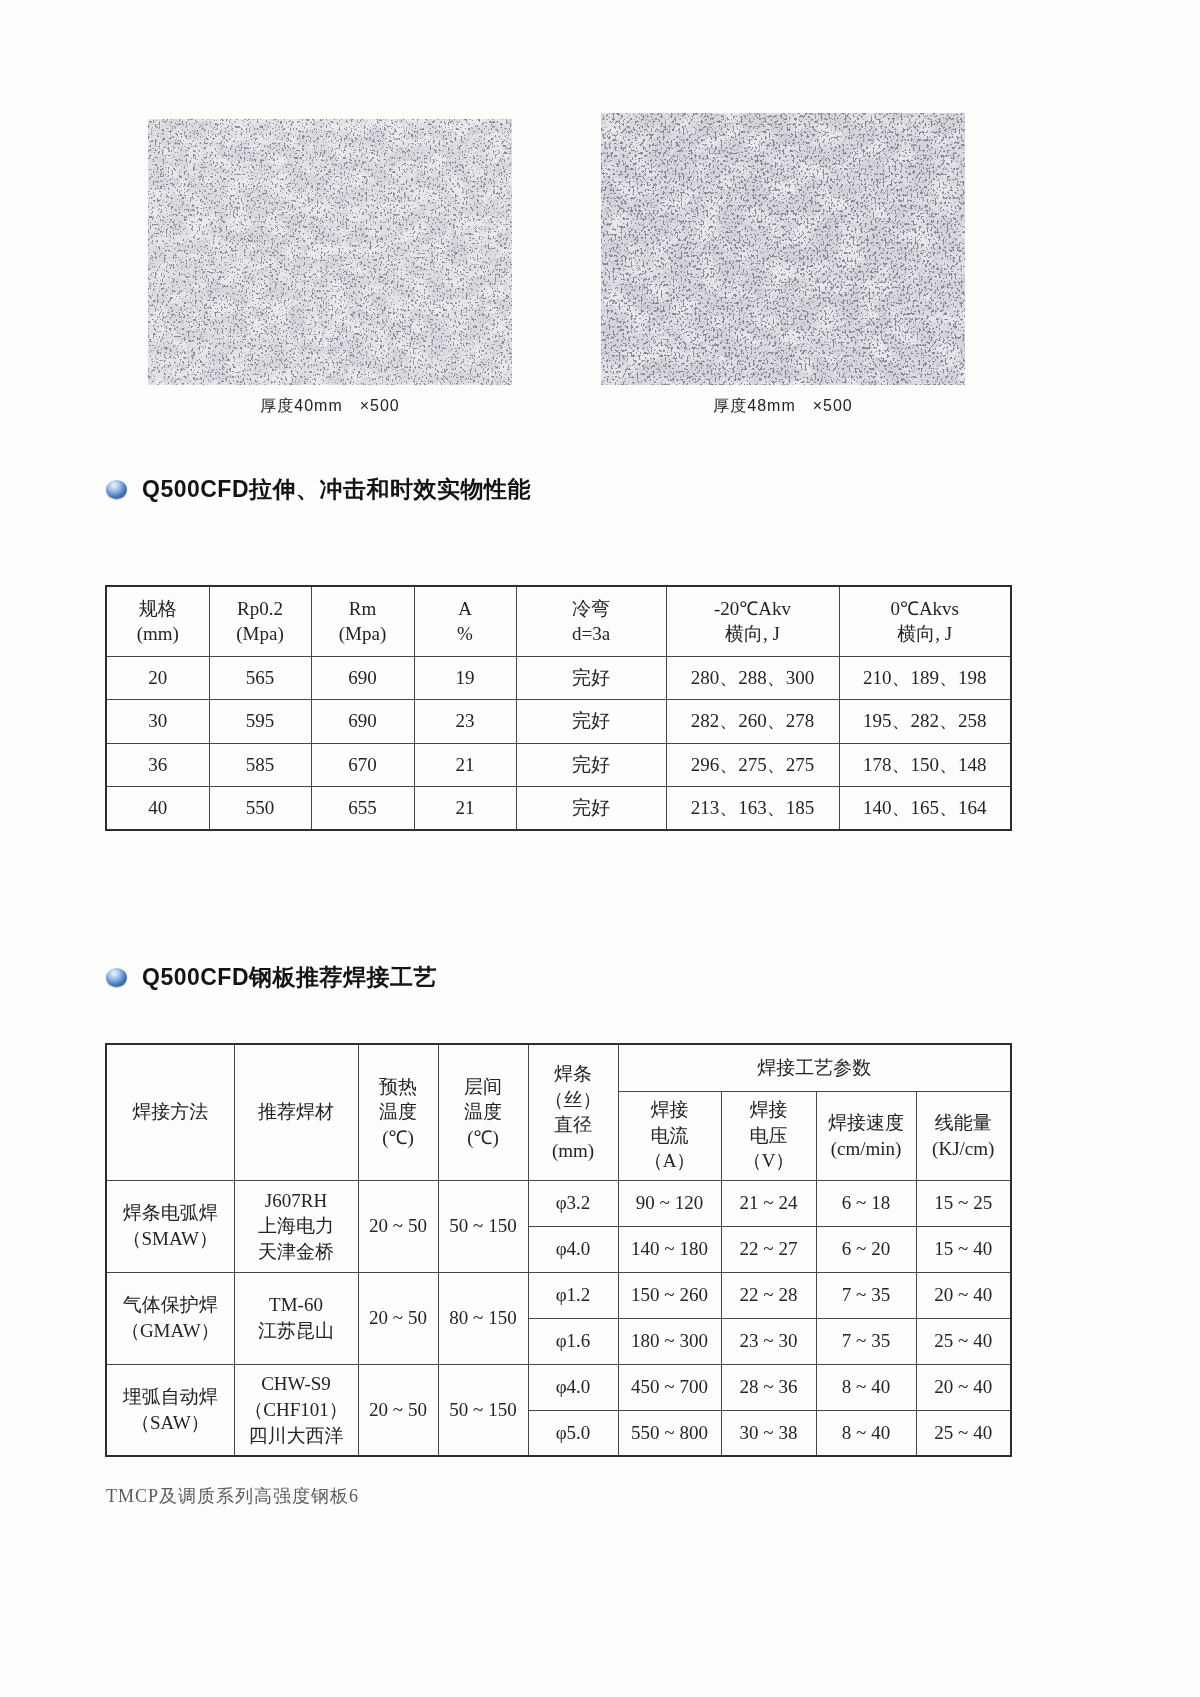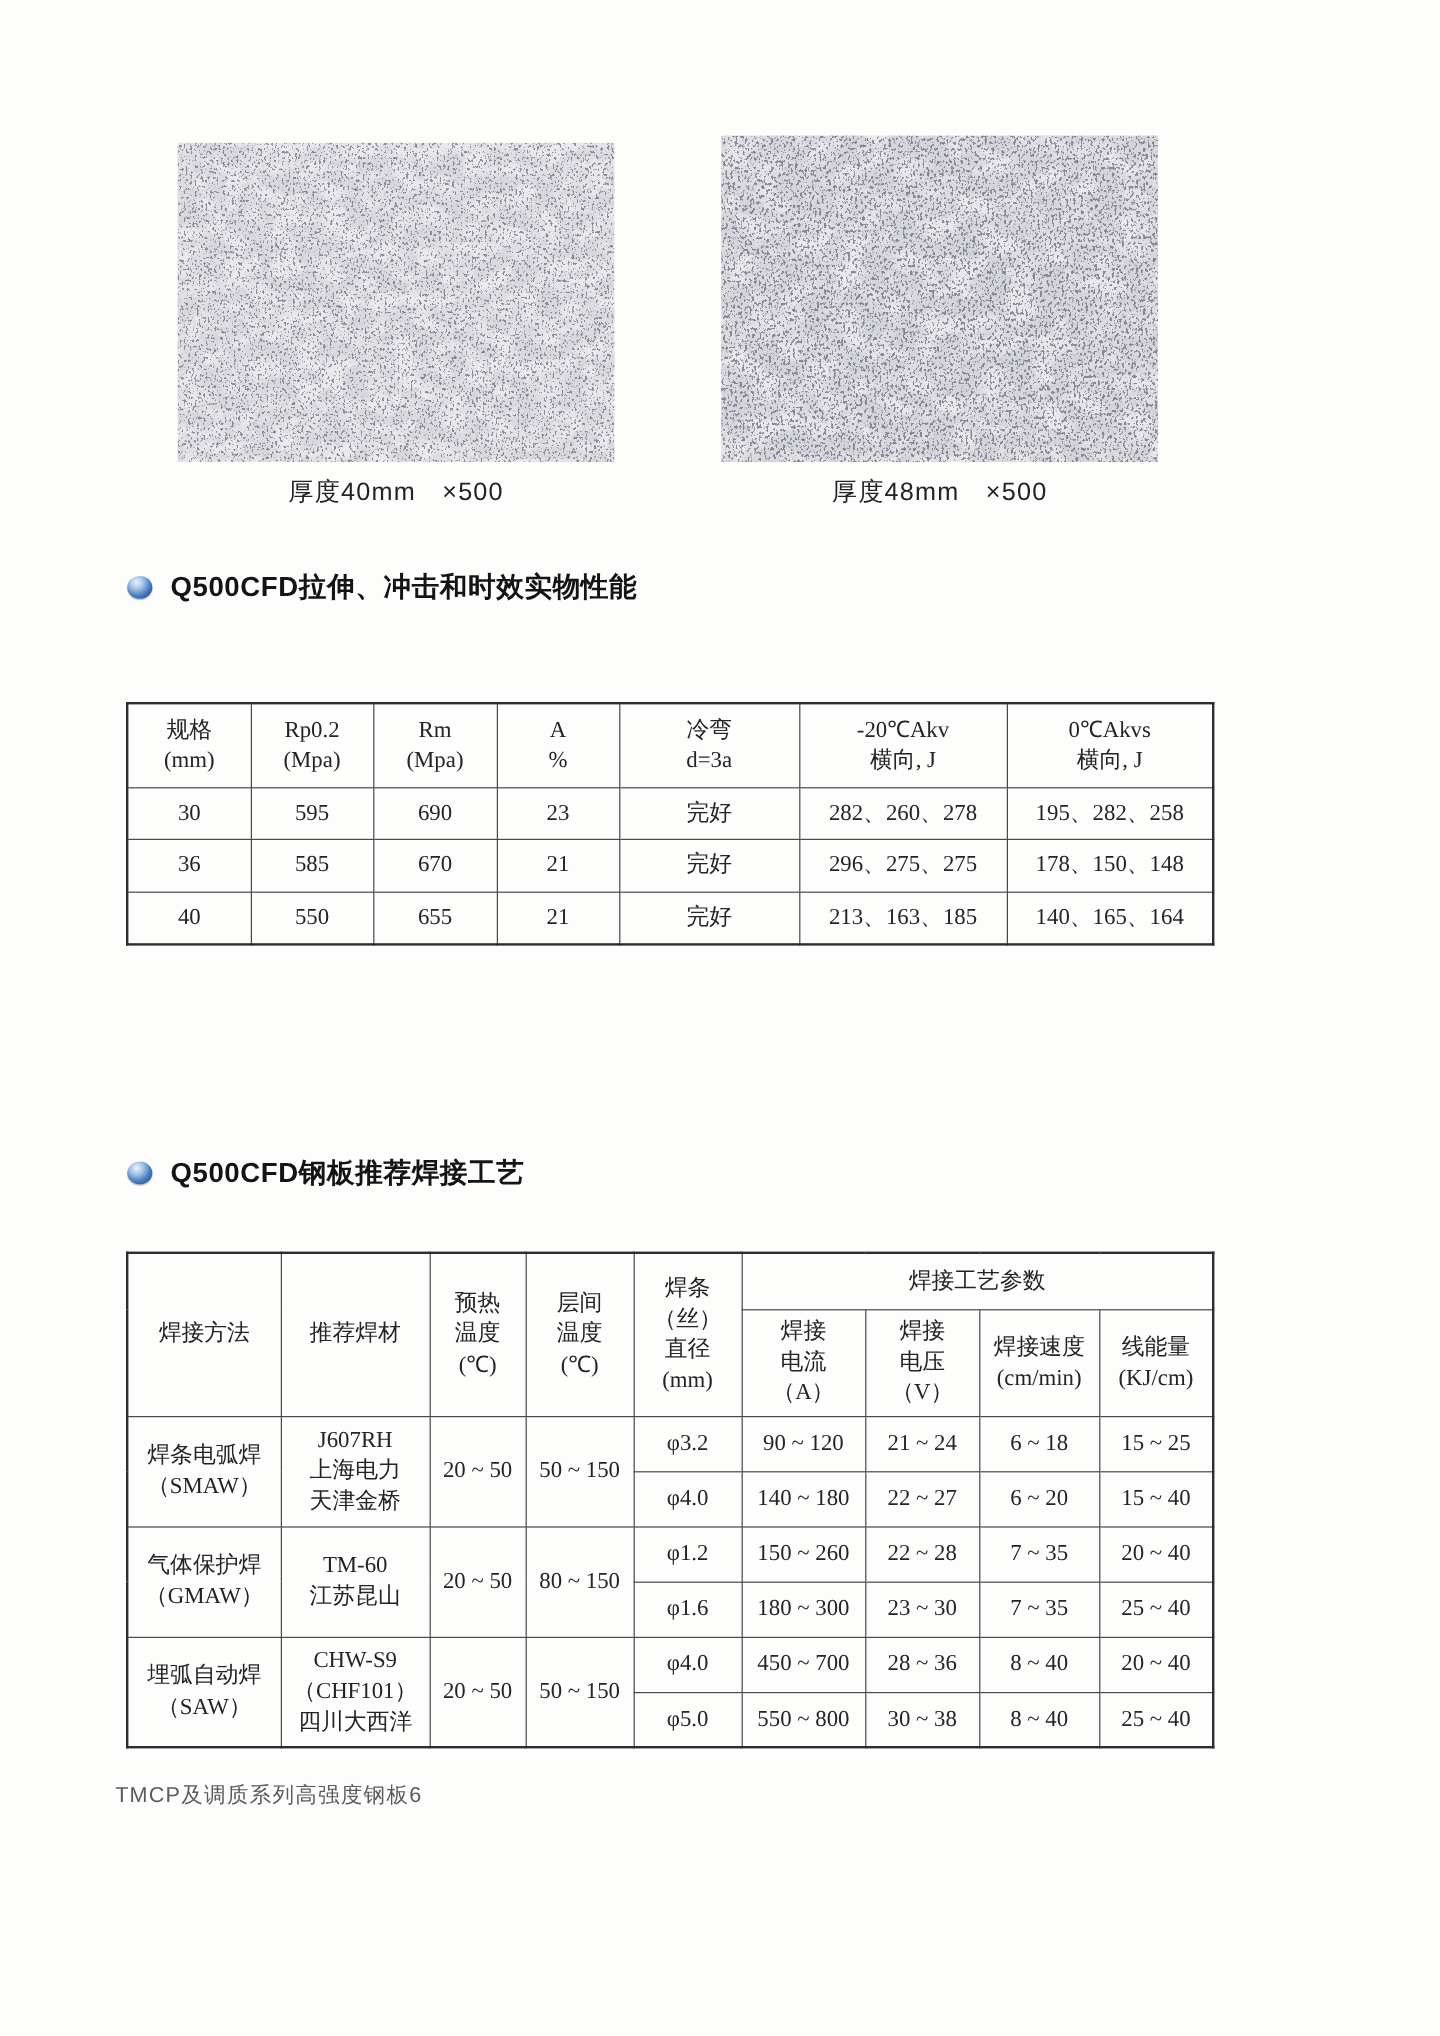--- a/index.html
+++ b/index.html
@@ -9,21 +9,21 @@
     font-family:"Liberation Sans",sans-serif;
     position:relative;
     color:#222;
   }
   .micro{position:absolute;overflow:hidden;background:#e9e9ed;}
   .micro svg{display:block;width:100%;height:100%;}
   .micro-left{left:148px;top:119px;width:364px;height:266px;}
   .micro-right{left:601px;top:113px;width:364px;height:272px;}
   .caption{
     position:absolute;width:364px;top:396px;
-    text-align:center;font-size:21px;font-weight:500;color:#232327;
+    text-align:center;font-size:16px;font-weight:500;color:#232327;
     letter-spacing:1px;
   }
   .caption-left{left:148px;}
   .caption-right{left:601px;}
   .section-h{
     position:absolute;left:106px;display:flex;align-items:center;gap:15px;height:30px;text-align:right;
   }
   .section-h .bullet{
     width:21px;height:19px;border-radius:50%;
     background:radial-gradient(circle at 38% 28%, #eaf3fc 0%, #a6c6ea 28%, #4b80c2 58%, #27509a 85%, #1a3c78 100%);
@@ -51,22 +51,22 @@
     font-weight:normal;
   }
   .t1{top:585px;}
   .t1 thead tr{height:70px;}
   .t1 tbody tr{height:43.5px;}
   .t2{top:1043px;}
   .t2 .hr1{height:47px;}
   .t2 .hr2{height:89px;}
   .t2 tbody tr{height:46px;}
   .footer{
-    position:absolute;left:96px;top:1484px;
-    font-size:18px;color:#5a5a60;letter-spacing:1px;
+    position:absolute;left:106px;top:1484px;
+    font-size:18px;color:#5a5a60;letter-spacing:1px;font-family:Liberation Serif, serif;
   }
 </style>
 </head>
 <body>
 
 <div>
 
   <div class="micro micro-left">
     <svg viewBox="0 0 364 266" preserveAspectRatio="none" aria-hidden="true">
       <defs>
@@ -133,20 +133,29 @@
 %</th>
         <th>冷弯
 d=3a</th>
         <th>-20℃Akv
 横向, J</th>
         <th>0℃Akvs
 横向, J</th>
       </tr>
     </thead>
     <tbody>
+      <tr>
+        <td>20</td>
+        <td>565</td>
+        <td>690</td>
+        <td>19</td>
+        <td>完好</td>
+        <td>280、288、300</td>
+        <td>210、189、198</td>
+      </tr>
       <tr>
         <td>30</td>
         <td>595</td>
         <td>690</td>
         <td>23</td>
         <td>完好</td>
         <td>282、260、278</td>
         <td>195、282、258</td>
       </tr>
       <tr>

